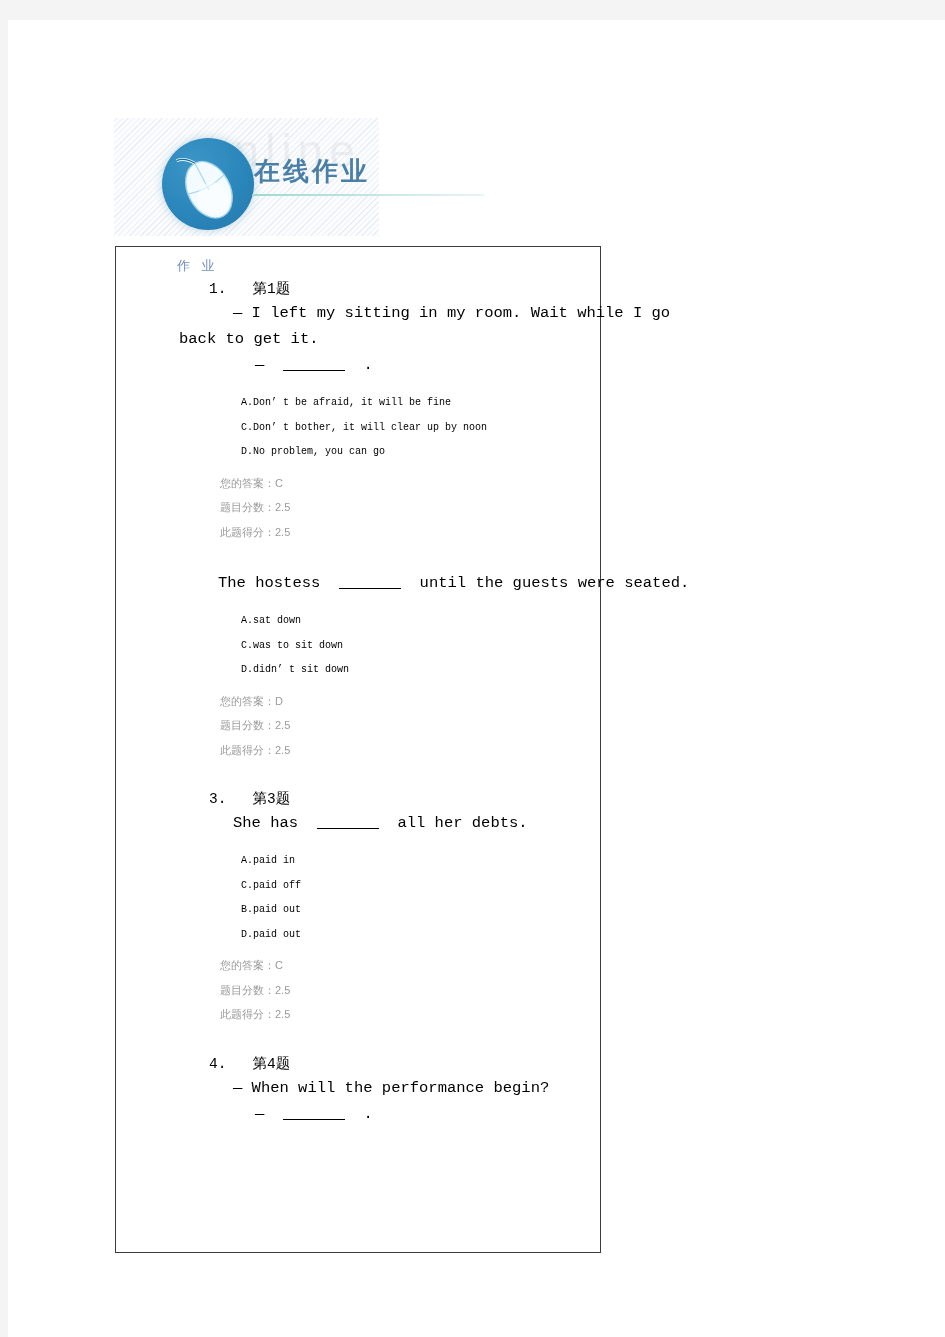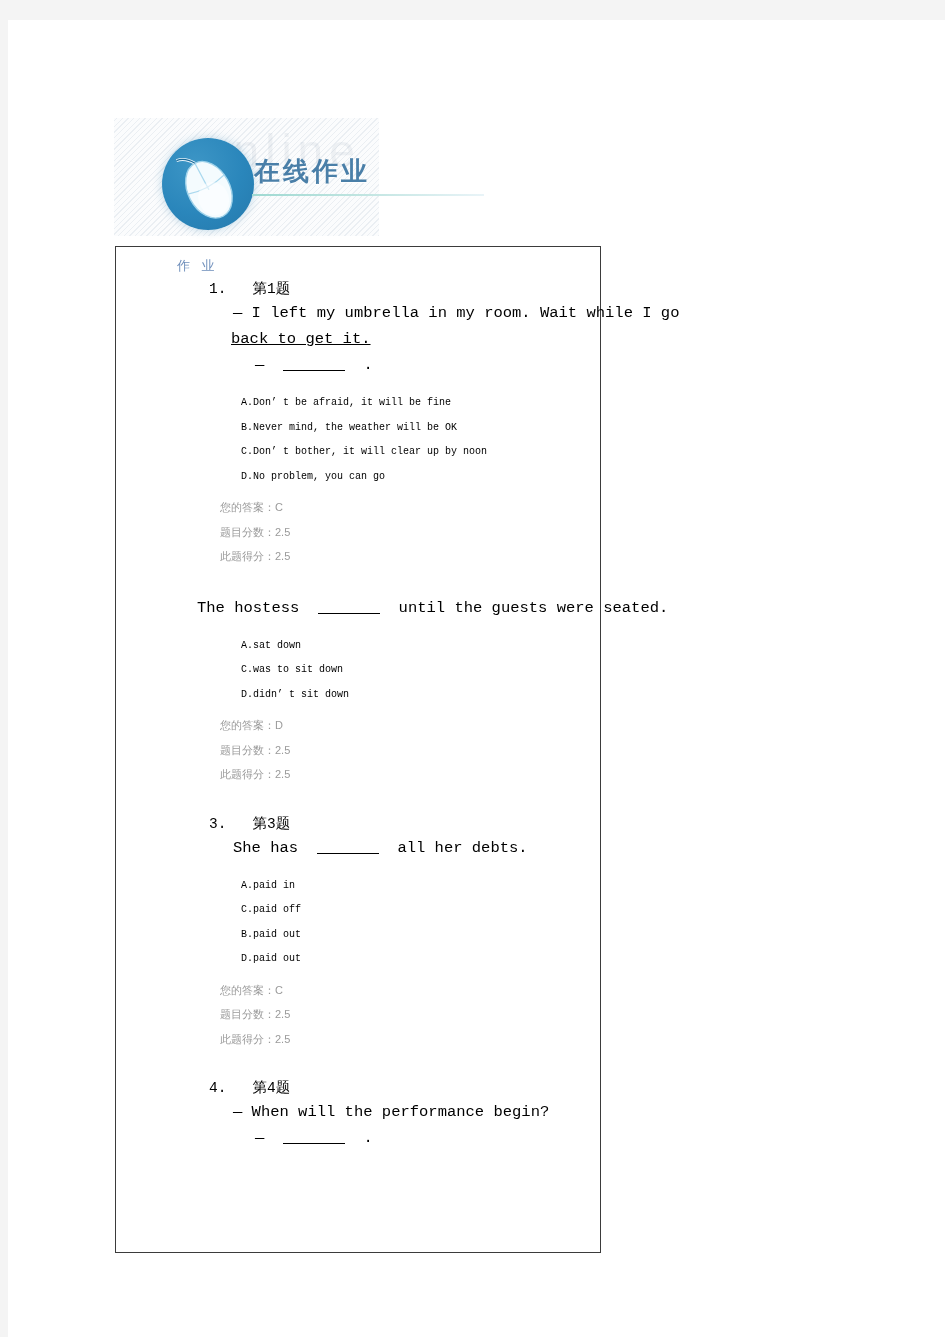--- a/index.html
+++ b/index.html
@@ -144,21 +144,21 @@
     white-space: nowrap;
   }
   .q-stem {
     font-family: "Liberation Mono", monospace;
     font-size: 15.5px;
     color: #000000;
     line-height: 26px;
     margin-left: 110px;
     white-space: nowrap;
   }
-  .q-stem.plain { margin-left: 74px; }
+  .q-stem.plain { margin-left: 95px; }
   .blank {
     display: inline-block;
     border-bottom: 1px solid #000;
     width: 62px;
     height: 14px;
     vertical-align: -2px;
   }
 
   .options {
     margin-top: 13px;
@@ -219,30 +219,29 @@
     <div class="hw-label">作 业</div>
 
     <div class="qlist">
 
       <div class="question">
         <div class="q-title">
           <span>1.</span>
           <span>&nbsp;</span>
           <span>第1题</span>
         </div>
-        <div class="q-stem">—  I left my umbrella in my room. Wait while I go</div>
-        <div class="q-stem" style="margin-left:108px;text-decoration:underline;">back to get it.</div>
+        <div class="q-stem">—  I left my sitting in my room. Wait while I go</div>
+        <div class="q-stem" style="margin-left:56px;">back to get it.</div>
         <div class="q-stem" style="margin-left:132px;">
           <span>—</span>
           <span>&nbsp;</span><span class="blank"></span>
           <span>&nbsp;</span><span>.</span>
         </div>
         <div class="options">
           <div class="option">A.Don’ t be afraid, it will be fine</div>
-          <div class="option">B.Never mind, the weather will be OK</div>
           <div class="option">C.Don’ t bother, it will clear up by noon</div>
           <div class="option">D.No problem, you can go</div>
         </div>
         <div class="meta">
           <div class="meta-line"><span>您的答案：</span><span>C</span></div>
           <div class="meta-line"><span>题目分数：</span><span>2.5</span></div>
           <div class="meta-line"><span>此题得分：</span><span>2.5</span></div>
         </div>
       </div>
 

